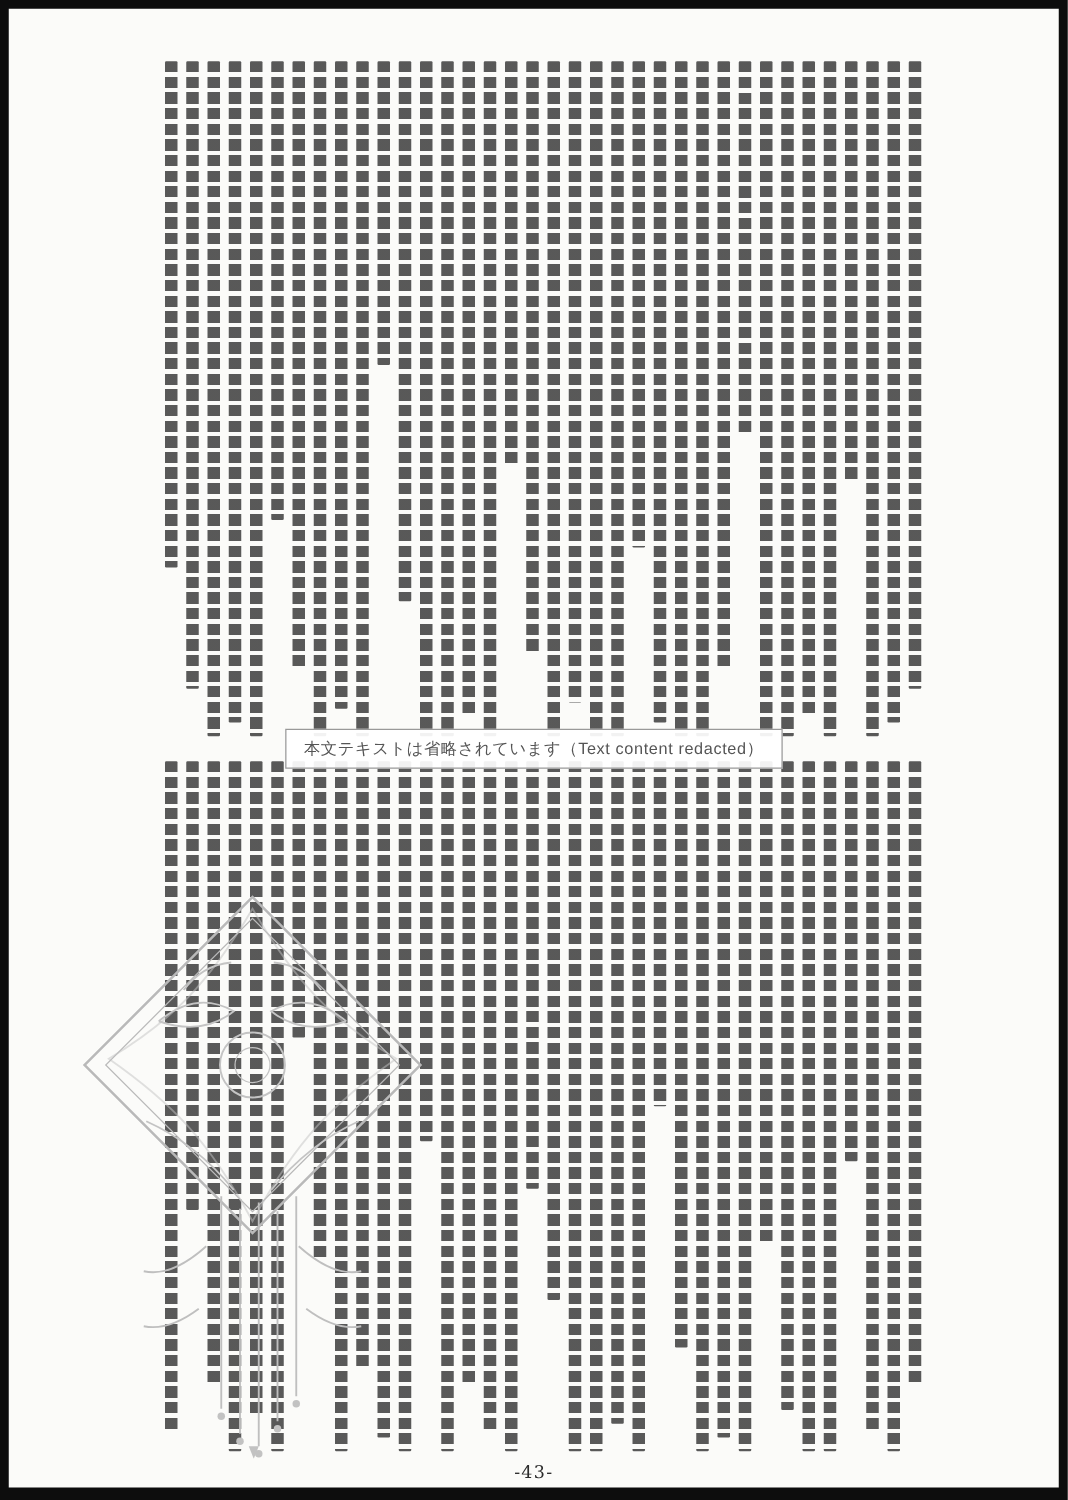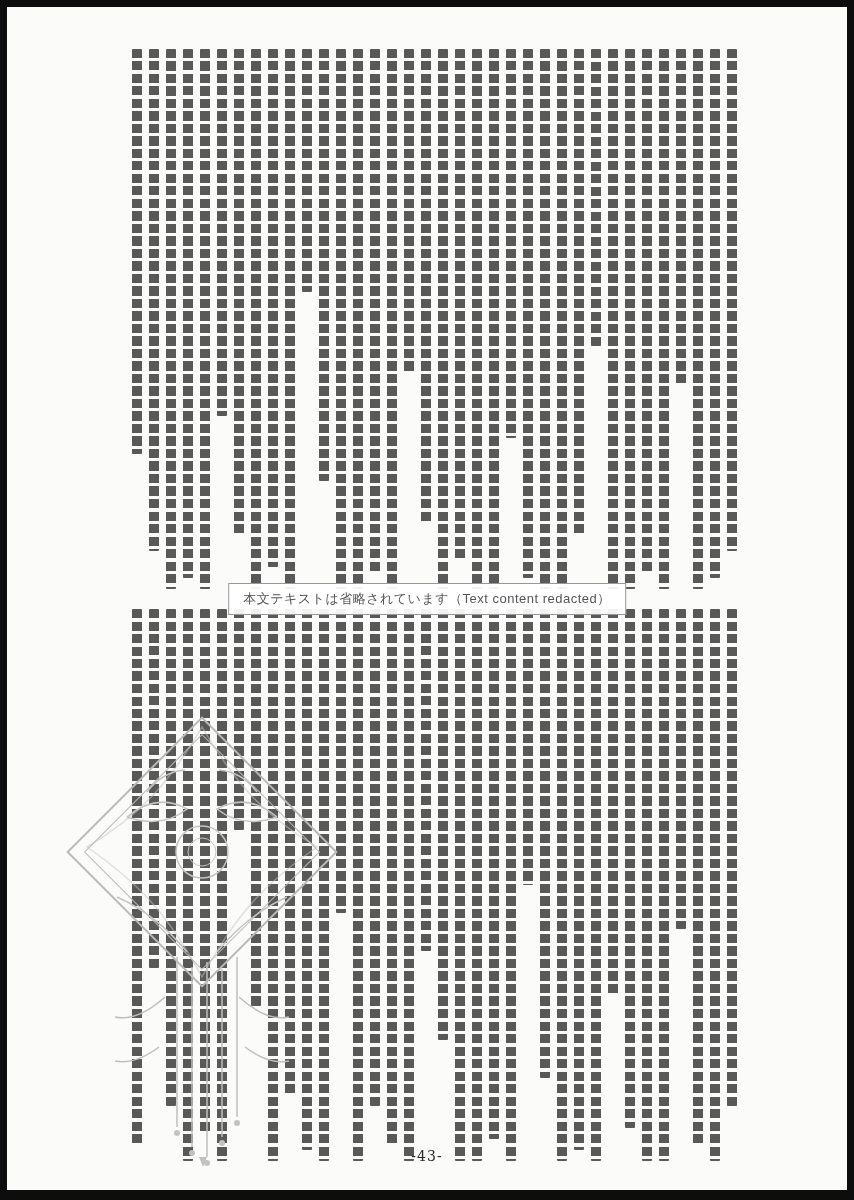--- a/index.html
+++ b/index.html
@@ -36,21 +36,21 @@
     font-family:"Liberation Sans","DejaVu Sans",sans-serif;
     z-index:5;white-space:nowrap;
   }
 
   
   .ornament{position:absolute;left:40px;top:690px;width:310px;height:470px;z-index:1;}
   .ornament svg{width:100%;height:100%;}
 
   
   .page-number{
-    position:absolute;left:0;right:0;bottom:26px;text-align:center;
+    position:absolute;left:0;right:0;bottom:4px;text-align:center;
     font-size:14px;color:#2b2b2b;letter-spacing:1px;
     font-family:"DejaVu Serif",serif;
   }
 </style>
 </head>
 <body>
 
 <div class="sheet">
   <div class="page">
 

